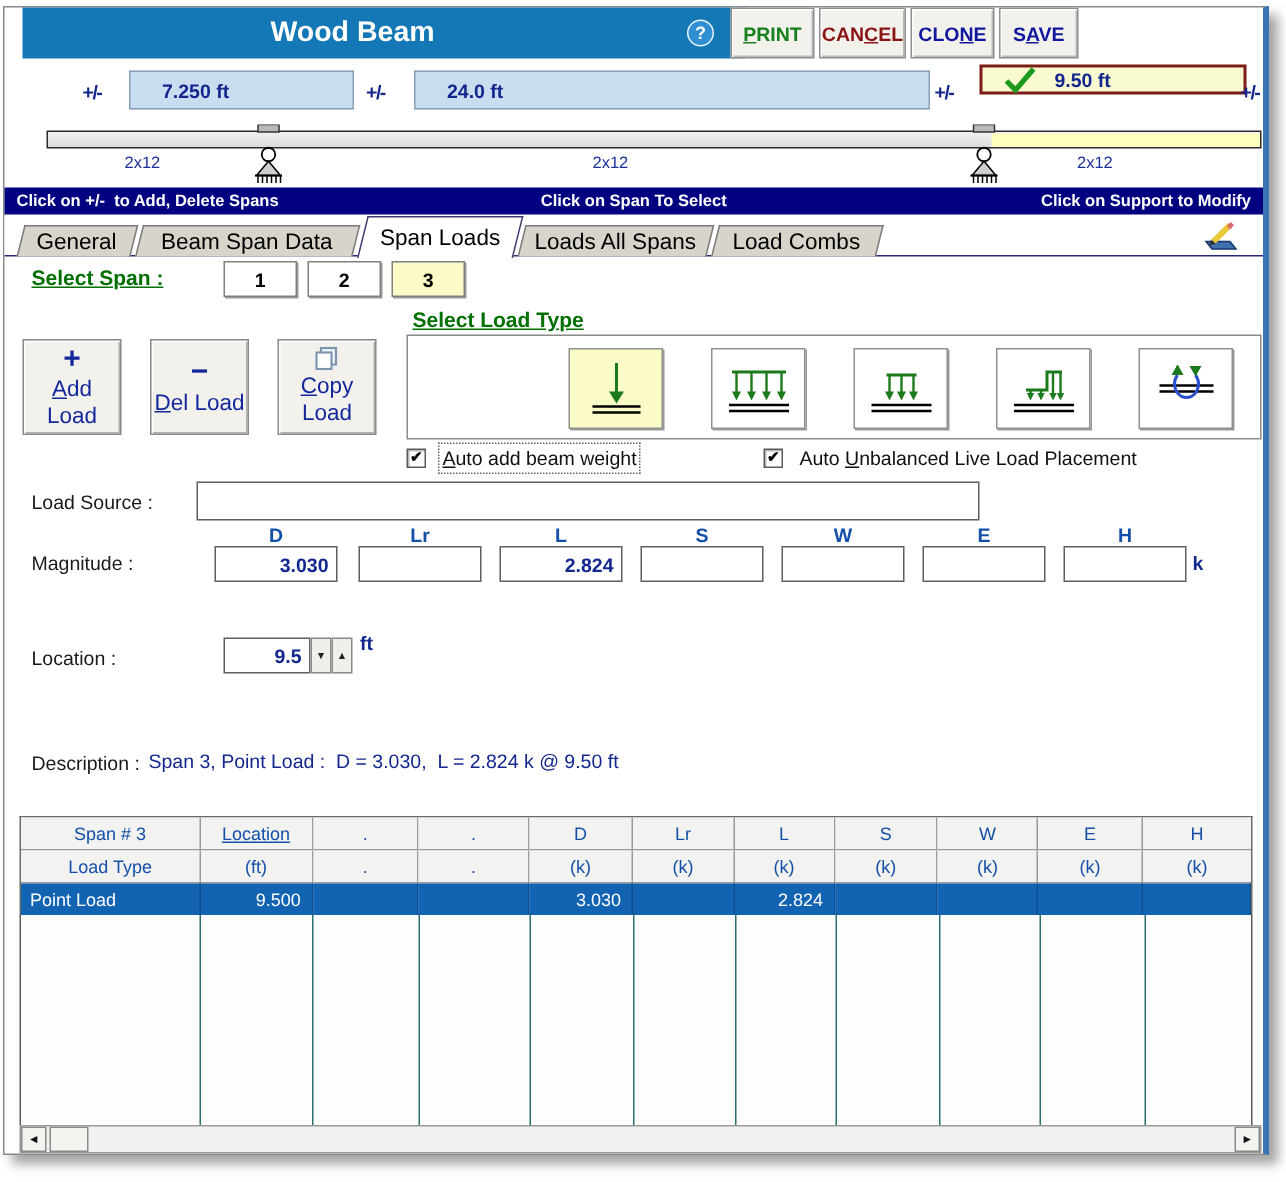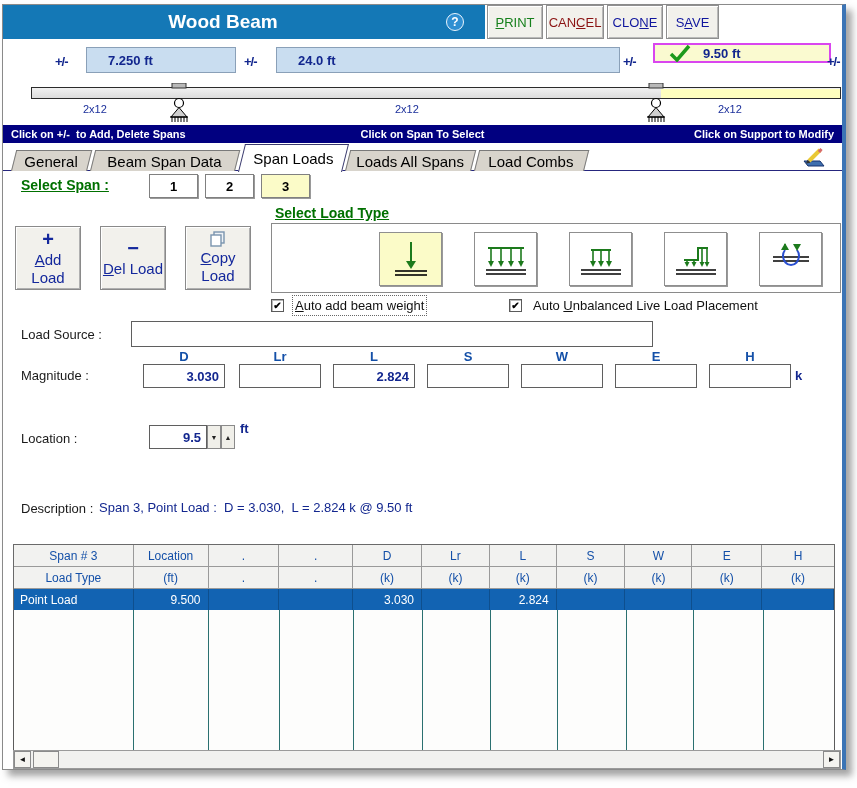--- a/index.html
+++ b/index.html
@@ -4,41 +4,41 @@
 <style>
   * { box-sizing: border-box; margin:0; padding:0; }
   html,body { width:857px; height:788px; background:#fff; font-family:"Liberation Sans",sans-serif; position:relative; overflow:hidden; }
   .u { text-decoration:underline; }
 
   
   .window { position:absolute; left:2px; top:4px; width:844px; height:766px; background:#fff;
             border:1px solid #8a8a8a; border-right:4px solid #3b74b5;
             box-shadow:6px 6px 7px rgba(90,90,90,.55); }
 
-  .titlebar { position:absolute; left:0; top:0; width:482px; height:34px; background:#1478b6; }
+  .titlebar { position:absolute; left:12px; top:0; width:482px; height:34px; background:#1478b6; }
   .title { position:absolute; left:0; top:0; width:440px; height:34px; color:#fff; font-size:19px; font-weight:bold;
            display:flex; align-items:center; justify-content:center; }
   .help { position:absolute; left:443px; top:8px; width:18px; height:18px; border-radius:50%;
           background:#2f8fd2; border:1px solid #eaf4fc; color:#fff; font-size:12px; font-weight:bold;
           display:flex; align-items:center; justify-content:center; }
 
   .topbtn { position:absolute; top:0; height:34px; background:#f2f1ec; border:1px solid #8f8f8f;
             box-shadow:inset 1px 1px 0 #fff, inset -1px -1px 0 #b9b9b9;
-            display:flex; align-items:center; justify-content:center; font-size:13px; font-weight:normal; cursor:default; }
+            display:flex; align-items:center; justify-content:center; font-size:13px; font-weight:bold; cursor:default; }
   .btn-print  { color:#16801c; }
   .btn-cancel { color:#8b1313; }
   .btn-clone  { color:#10169e; }
   .btn-save   { color:#10169e; }
   .btn-sclose { color:#166416; }
 
   
   .pm { position:absolute; color:#12268e; font-weight:bold; font-size:13px; letter-spacing:-1px; cursor:default; }
   .bluefield { position:absolute; height:26px; background:#c9ddf0; border:1px solid #8aa0b8;
                color:#12268e; font-weight:bold; font-size:13px; display:flex; align-items:center; padding-left:21px; }
-  .selfield { position:absolute; height:20px; background:#fafad0; border:2px solid #d946ef;
+  .selfield { position:absolute; height:20px; background:#fafad0; border:2px solid #7f1d1d;
               color:#12268e; font-weight:bold; font-size:13px; display:flex; align-items:center; gap:12px; padding-left:14px; }
 
   
   .beambar { position:absolute; left:28px; top:82px; width:810px; height:12px;
              background:linear-gradient(#f1f1f1,#dcdcdc); border:1px solid #2b2b2b; }
   .beamsel { position:absolute; left:629px; top:1px; width:179px; height:9px; background:#ffffbe; }
   .sectlbl { position:absolute; top:98px; color:#1b2f9b; font-size:11px; }
   .support { position:absolute; top:78px; }
 
   
@@ -376,21 +376,21 @@
       <span>▲</span>
     </div>
   <div class="plainlbl navytext" style="left:237px;top:416px;font-weight:bold;">ft</div>
 
   <div class="plainlbl" style="left:18px;top:496px;">Description :</div>
   <div class="plainlbl navytext" style="left:96px;top:495px;white-space:pre;">Span 3, Point Load :  D = 3.030,  L = 2.824 k @ 9.50 ft</div>
 
   <div class="tablewrap">
       <div class="trow th">
         <div class="tcell" style="width: 120px;">Span # 3</div>
-        <div class="tcell" style="width: 75px;">Location</div>
+        <div class="tcell" style="width: 75px; text-decoration: underline;">Location</div>
         <div class="tcell" style="width: 71px;">.</div>
         <div class="tcell" style="width: 74px;">.</div>
         <div class="tcell" style="width: 69px;">D</div>
         <div class="tcell" style="width: 68px;">Lr</div>
         <div class="tcell" style="width: 67px;">L</div>
         <div class="tcell" style="width: 69px;">S</div>
         <div class="tcell" style="width: 67px;">W</div>
         <div class="tcell" style="width: 70px;">E</div>
         <div class="tcell" style="width: 72px;">H</div>
       </div>

